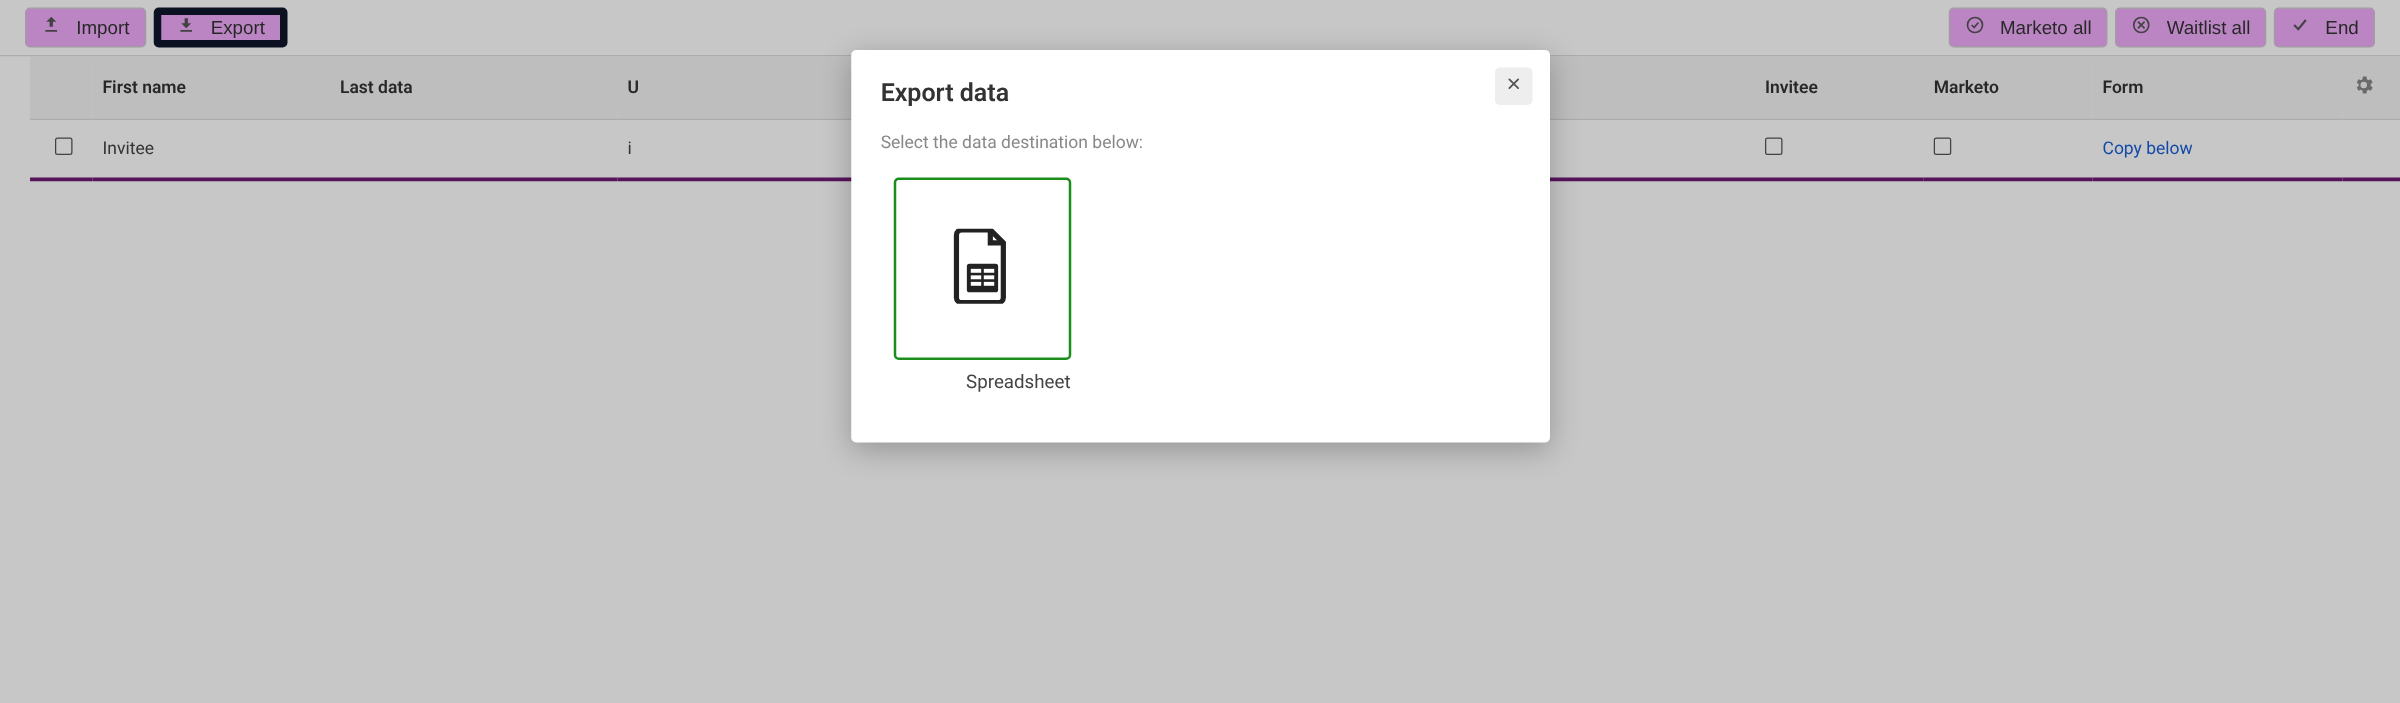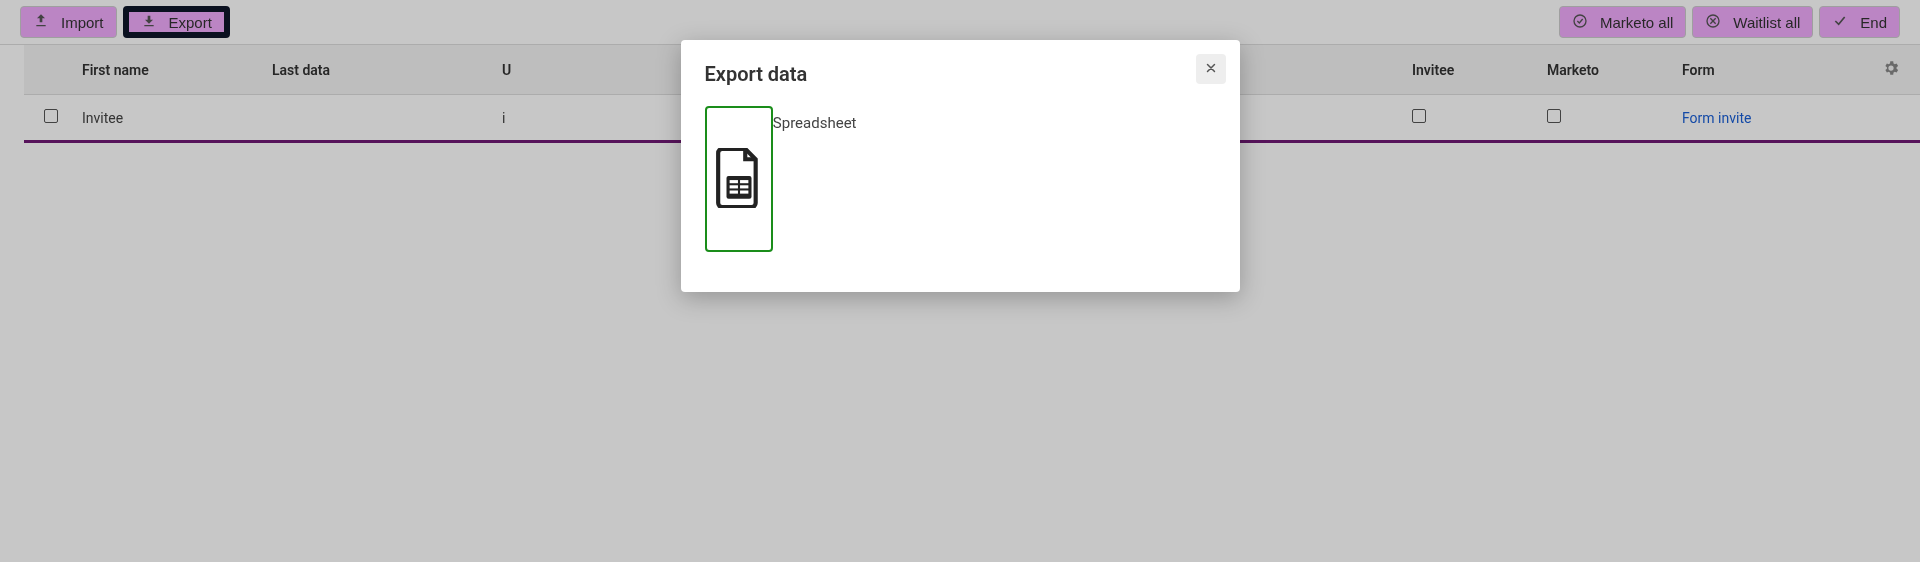--- a/index.html
+++ b/index.html
@@ -119,22 +119,22 @@
     color: #888;
     font-size: 14px;
     margin-bottom: 20px;
   }
   .destinations {
     display: flex;
     gap: 8px;
   }
   .dest-card {
     display: flex;
-    flex-direction: row;
-    align-items: flex-start;
+    flex-direction: column;
+    align-items: flex-end;
     width: 152px;
   }
   .dest-card .box {
     width: 142px;
     height: 146px;
     border: 1px solid #ccc;
     border-radius: 4px;
     display:flex; align-items:center; justify-content:center;
     cursor:pointer;
     background:#fff;
@@ -232,38 +232,39 @@
         <td class="col-first">Invitee</td>
         <td class="col-last"></td>
         <td class="col-user">i</td>
         <td class="col-enrolled">
           <span class="checkbox"></span>
         </td>
         <td class="col-wait">
           <span class="checkbox"></span>
         </td>
         <td class="col-form">
-          <span class="link">Form invite</span>
+          <span class="link">Copy below</span>
         </td>
         <td class="col-gear"></td>
       </tr>
     </tbody>
   </table>
 </div>
 
 <div class="overlay">
   <div class="modal">
     <h2>Export data</h2>
     <div class="close">
       <span>
         <svg viewBox="0 0 24 24" fill="#555">
             <path d="M18 6L6 18M6 6l12 12" stroke="#555" stroke-width="2.5" stroke-linecap="round"></path>
           </svg>
       </span>
     </div>
+    <p class="instruction">Select the data destination below:</p>
     <div class="destinations">
 
       <div class="dest-card selected">
         <div class="box">
           <span class="spreadsheet-icon">
             <svg viewBox="0 0 48 56" fill="#222">
               <path d="M8 0h22l10 10v42a4 4 0 01-4 4H8a4 4 0 01-4-4V4a4 4 0 014-4z" fill="none" stroke="#222" stroke-width="4"></path>
               <path d="M30 0v10h10" fill="none" stroke="#222" stroke-width="4"></path>
               <rect x="12" y="26" width="24" height="22" rx="2" fill="#222"></rect>
               <rect x="15" y="30" width="8" height="3" fill="#fff"></rect>

